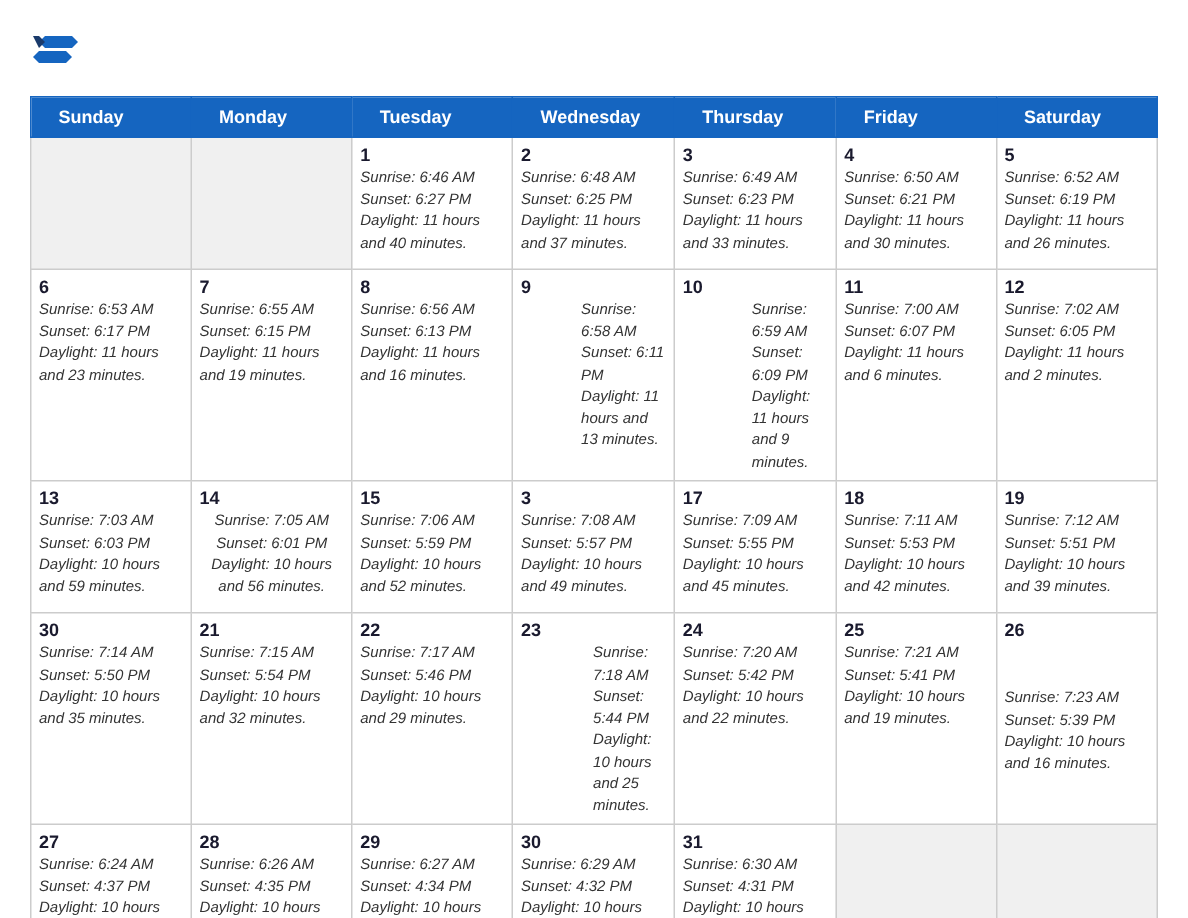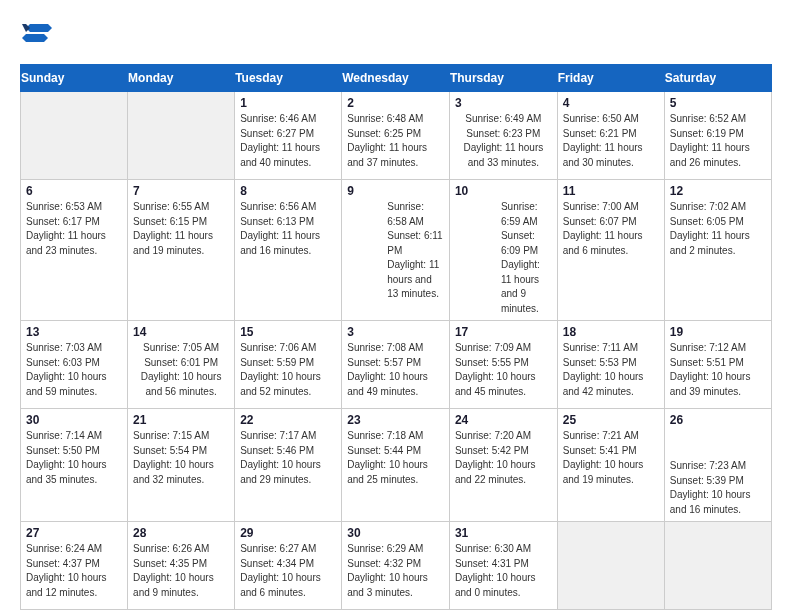--- a/index.html
+++ b/index.html
@@ -42,21 +42,21 @@
     }
     .calendar {
       width: 100%;
       border-collapse: collapse;
       font-size: 10.5px;
     }
     .calendar th {
       background: #1565c0;
       color: #fff;
       text-align: left;
-      padding: 6px 0;
+      padding: 6px 18px;
       font-size: 12px;
       font-weight: bold;
       border: 1px solid #1565c0;
     }
     .calendar td {
       border: 1px solid #ccc;
       vertical-align: top;
       padding: 4px 5px;
       min-height: 80px;
       height: 88px;
@@ -69,20 +69,21 @@
     .day-number {
       font-size: 12px;
       font-weight: bold;
       color: #1a1a2e;
       margin-bottom: 2px;
     }
     .day-info {
       color: #333;
       line-height: 1.45;
       font-size: 10px;
+      font-style: italic;
     }
   </style>
 </head>
 <body>
 
 <div class="header">
   <div class="logo">
     <div class="logo-row">
       <svg width="32" height="28" viewBox="0 0 32 28">
         <polygon points="10,4 28,4 32,8 28,12 10,12 6,8" fill="#1565c0"></polygon>
@@ -124,21 +125,21 @@
 Daylight: 11 hours and 40 minutes.</div>
         </td>
         <td>
           <div class="day-number">2</div>
           <div class="day-info" style="white-space: pre-line;">Sunrise: 6:48 AM
 Sunset: 6:25 PM
 Daylight: 11 hours and 37 minutes.</div>
         </td>
         <td>
           <div class="day-number">3</div>
-          <div class="day-info" style="white-space: pre-line; text-align: center;">Sunrise: 6:49 AM
+          <div class="day-info" style="white-space: pre-line;">Sunrise: 6:49 AM
 Sunset: 6:23 PM
 Daylight: 11 hours and 33 minutes.</div>
         </td>
         <td>
           <div class="day-number">4</div>
           <div class="day-info" style="white-space: pre-line;">Sunrise: 6:50 AM
 Sunset: 6:21 PM
 Daylight: 11 hours and 30 minutes.</div>
         </td>
         <td>
@@ -250,21 +251,21 @@
 Daylight: 10 hours and 32 minutes.</div>
         </td>
         <td>
           <div class="day-number">22</div>
           <div class="day-info" style="white-space: pre-line;">Sunrise: 7:17 AM
 Sunset: 5:46 PM
 Daylight: 10 hours and 29 minutes.</div>
         </td>
         <td>
           <div class="day-number">23</div>
-          <div class="day-info" style="white-space: pre-line;">Sunrise: 7:18 AM
+          <div class="day-info" style="white-space: pre-line; margin-left: 48px;">Sunrise: 7:18 AM
 Sunset: 5:44 PM
 Daylight: 10 hours and 25 minutes.</div>
         </td>
         <td>
           <div class="day-number">24</div>
           <div class="day-info" style="white-space: pre-line;">Sunrise: 7:20 AM
 Sunset: 5:42 PM
 Daylight: 10 hours and 22 minutes.</div>
         </td>
         <td>

